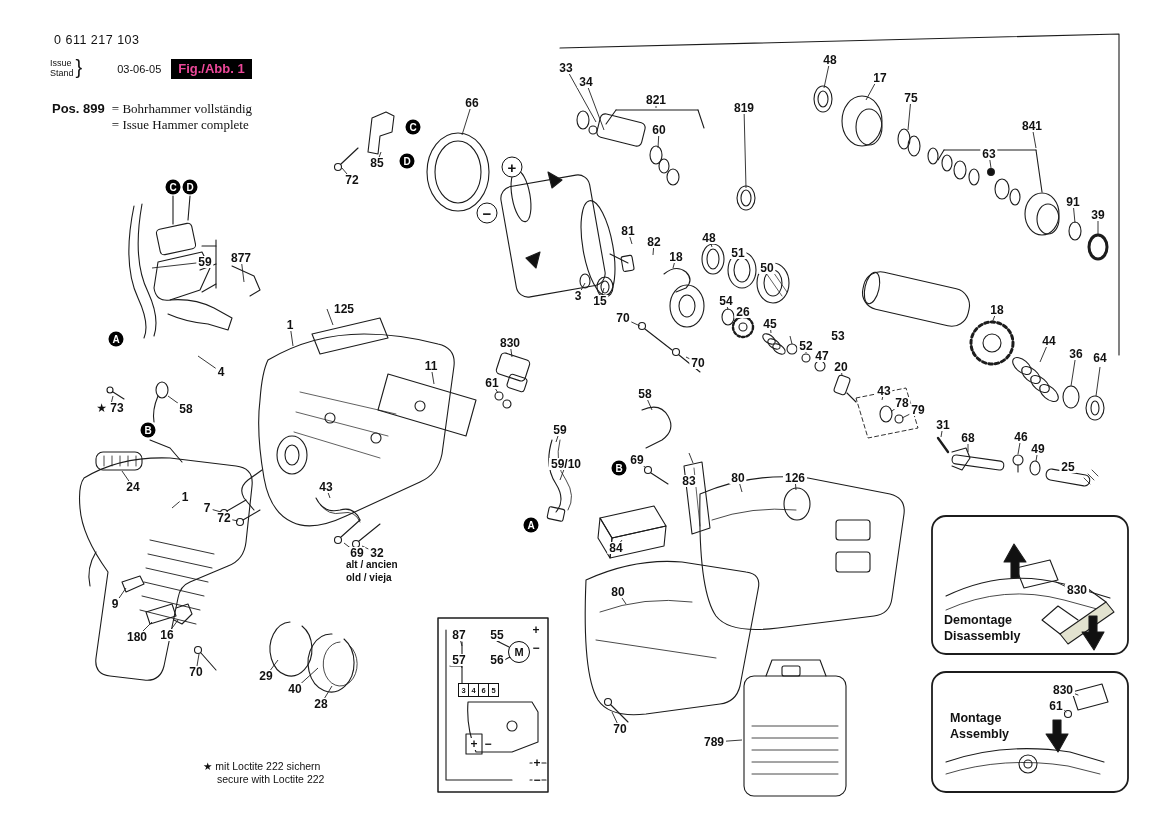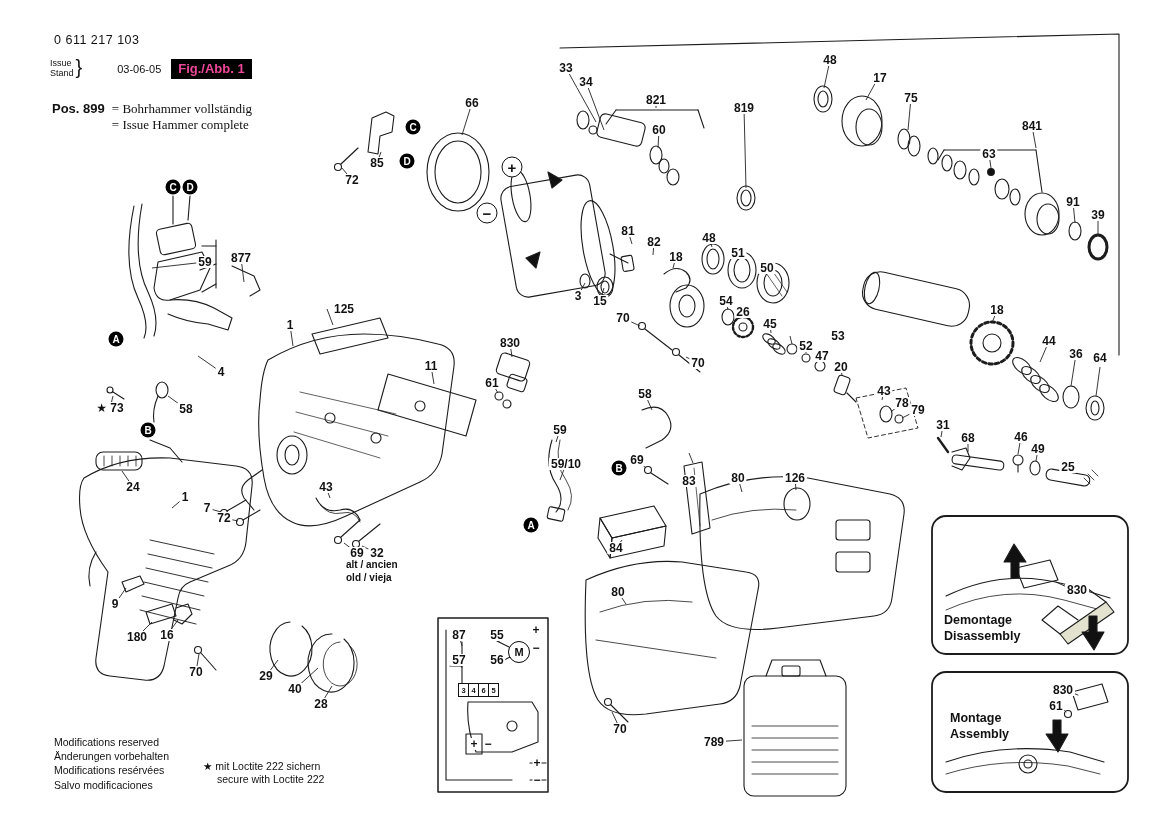--- a/index.html
+++ b/index.html
@@ -455,26 +455,20 @@
       <div>= Issue Hammer complete</div>
     </div>
   </div>
 
 
   <div class="txt note" style="left:346px;top:559px;font-size:10px">
     <div>alt / ancien</div>
     <div>old / vieja</div>
   </div>
 
-  <div class="txt mods" style="left:54px;top:735px">
-    <div>Modifications reserved</div>
-    <div>Änderungen vorbehalten</div>
-    <div>Modifications resérvées</div>
-    <div>Salvo modificaciones</div>
-  </div>
 
   <div class="txt loctite" style="left:203px;top:760px">
     <div><span>★</span> <span>mit Loctite 222 sichern</span></div>
     <div class="l2">secure with Loctite 222</div>
   </div>
 
   <div class="txt inset-title" style="left:944px;top:612px">
     <div>Demontage</div>
     <div>Disassembly</div>
   </div>

